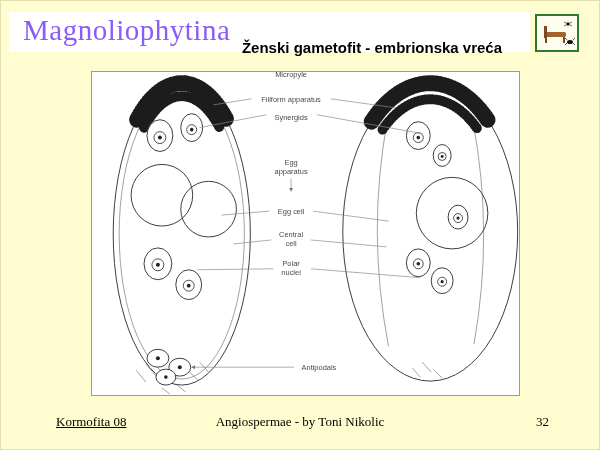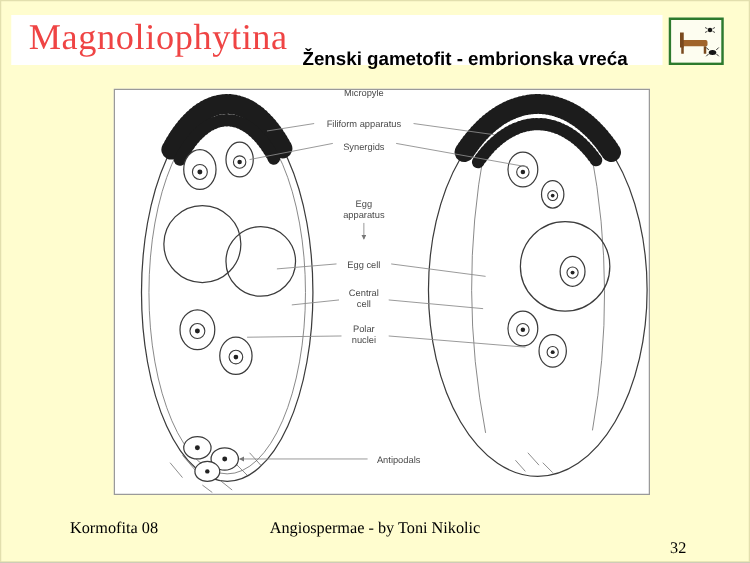--- a/index.html
+++ b/index.html
@@ -13,21 +13,21 @@
     font-family: "Liberation Sans", sans-serif;
   }
   .topbar {
     position: absolute; left: 8px; top: 11px;
     width: 521px; height: 40px;
     background: #ffffff;
   }
   .brand {
     position: absolute; left: 14px; top: 2px;
     font-family: "Liberation Serif", serif;
-    font-size: 29px; color: #ef4444;
+    font-size: 29px; color: #8b5cf6;
     letter-spacing: 0.5px;
     white-space: nowrap;
   }
   .slide-title {
     position: absolute; left: 205px; top: 11px;
     width: 316px; text-align: center;
     font-size: 15px; font-weight: bold; color: #000;
     white-space: nowrap;
     margin-top: 16px;
   }
@@ -46,22 +46,22 @@
     text-decoration: underline;
   }
   .panel svg { display:block; width:100%; height:100%; }
   .footer {
     position: absolute; left: 0; top: 413px;
     width: 100%; height: 20px;
     font-family: "Liberation Serif", serif;
     font-size: 13px; color: #000;
   }
   .footer .f-center { position:absolute; left:0; width:100%; text-align:center; }
-  .footer .f-left   { position:absolute; left:55px; }
-  .footer .f-right  { position:absolute; right:50px;margin-top:16px; }
+  .footer .f-left   { position:absolute; left:55px;text-decoration:underline; }
+  .footer .f-right  { position:absolute; right:50px; }
 
   
   .lbl  { font: 7.5px "Liberation Sans", sans-serif; fill:#4a4a4a; text-anchor:middle; }
   .outline { fill:none; stroke:#3c3c3c; stroke-width:1; }
   .cellw { fill:#ffffff; stroke:#3c3c3c; stroke-width:1; }
   .thin { fill:none; stroke:#777; stroke-width:0.7; }
   .lead { stroke:#8a8a8a; stroke-width:0.7; fill:none; }
   .cap  { fill:none; stroke:#1c1c1c; stroke-linecap:round; }
   .nuc  { fill:none; stroke:#3c3c3c; stroke-width:0.9; }
   .dot  { fill:#222; stroke:none; }

